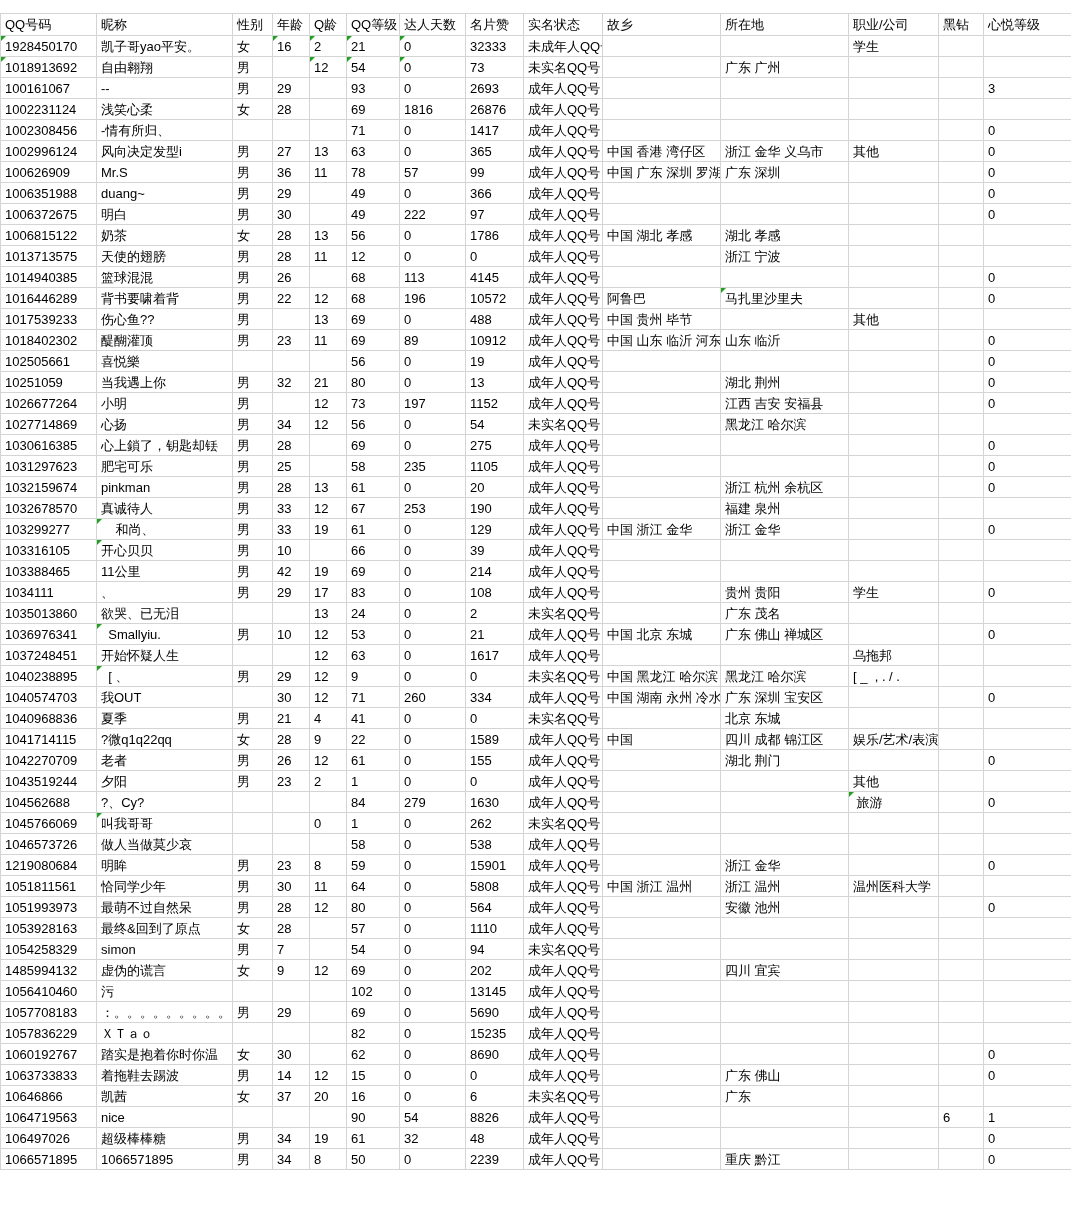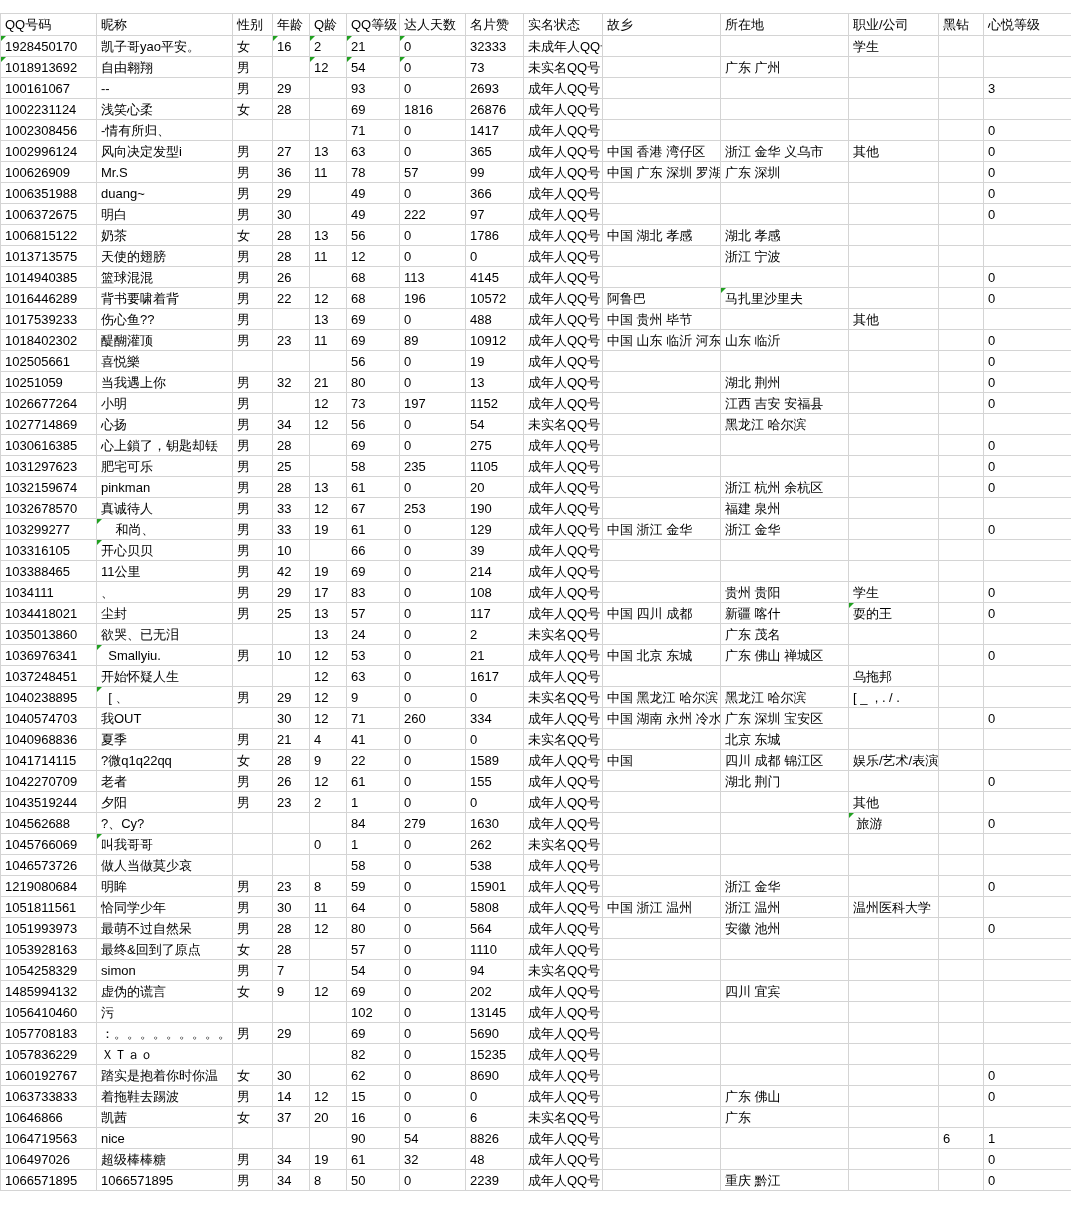--- a/index.html
+++ b/index.html
@@ -501,36 +501,20 @@
           <td>0</td>
           <td>108</td>
           <td>成年人QQ号</td>
           <td></td>
           <td>贵州 贵阳</td>
           <td>学生</td>
           <td></td>
           <td>0</td>
         </tr>
         <tr>
-          <td>1034418021</td>
-          <td>尘封</td>
-          <td>男</td>
-          <td>25</td>
-          <td>13</td>
-          <td>57</td>
-          <td>0</td>
-          <td>117</td>
-          <td>成年人QQ号</td>
-          <td>中国 四川 成都</td>
-          <td>新疆 喀什</td>
-          <td><span class="flag"></span>耍的王</td>
-          <td></td>
-          <td>0</td>
-        </tr>
-        <tr>
           <td>1035013860</td>
           <td>欲哭、已无泪</td>
           <td></td>
           <td></td>
           <td>13</td>
           <td>24</td>
           <td>0</td>
           <td>2</td>
           <td>未实名QQ号</td>
           <td></td>

